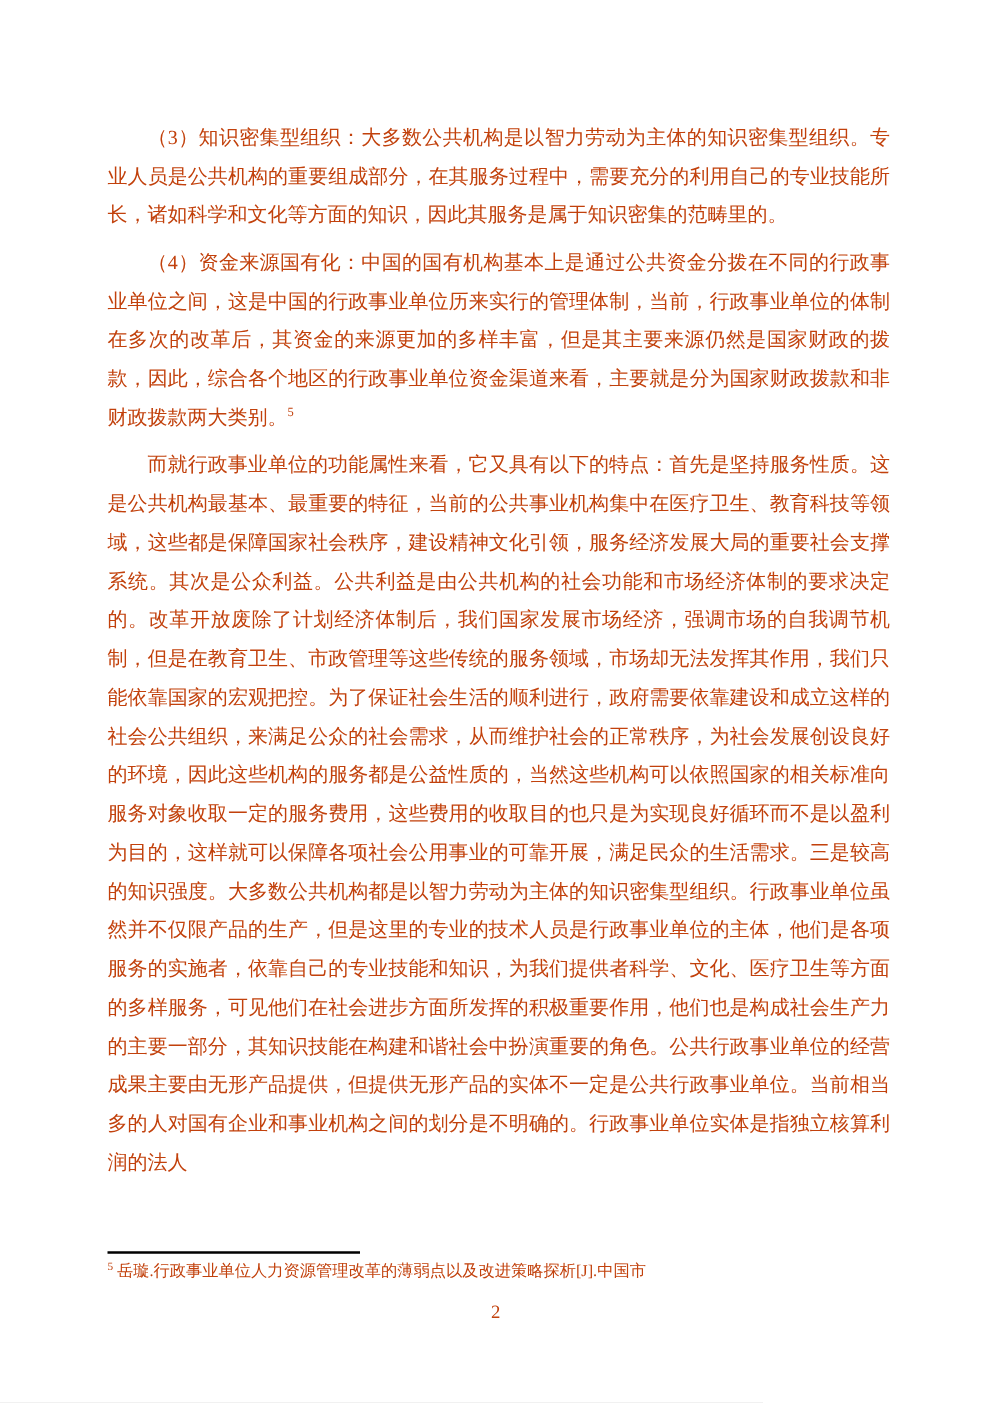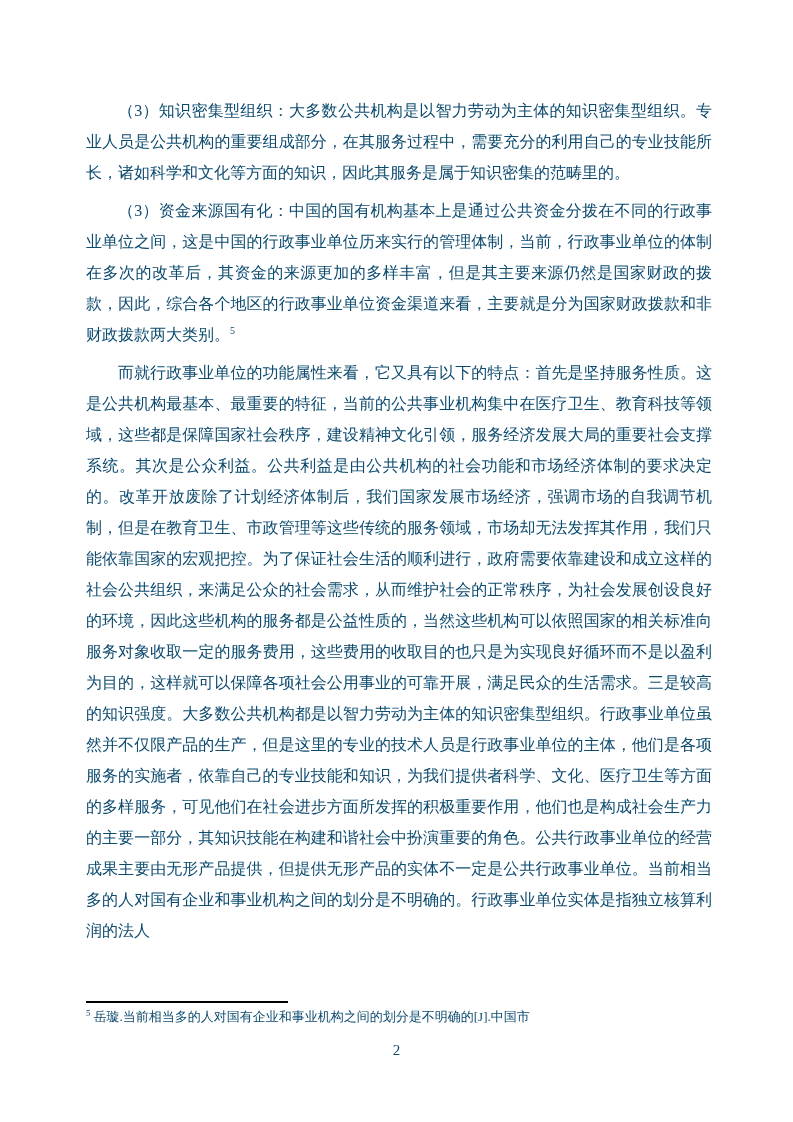--- a/index.html
+++ b/index.html
@@ -6,21 +6,21 @@
     margin: 0;
     padding: 0;
     background: #e8e8e8;
   }
   .page {
     position: relative;
     width: 793px;
     height: 1122px;
     background: #ffffff;
     overflow: hidden;
-    color: #0c4a6e;
+    color: #c2410c;
     font-family: "Liberation Serif", "DejaVu Serif", serif;
     margin: 0 auto;
   }
   .body-text {
     position: absolute;
     left: 86px;
     top: 95px;
     width: 626px;
   }
   .para {
@@ -73,26 +73,26 @@
   }
 </style>
 </head>
 <body>
 
 <div class="page">
 
   <main class="body-text">
     <p class="para"><span class="para-text">（3）知识密集型组织：大多数公共机构是以智力劳动为主体的知识密集型组织。专业人员是公共机构的重要组成部分，在其服务过程中，需要充分的利用自己的专业技能所长，诸如科学和文化等方面的知识，因此其服务是属于知识密集的范畴里的。</span></p>
 
-    <p class="para"><span class="para-text">（3）资金来源国有化：中国的国有机构基本上是通过公共资金分拨在不同的行政事业单位之间，这是中国的行政事业单位历来实行的管理体制，当前，行政事业单位的体制在多次的改革后，其资金的来源更加的多样丰富，但是其主要来源仍然是国家财政的拨款，因此，综合各个地区的行政事业单位资金渠道来看，主要就是分为国家财政拨款和非财政拨款两大类别。</span><sup class="fnref">5</sup></p>
+    <p class="para"><span class="para-text">（4）资金来源国有化：中国的国有机构基本上是通过公共资金分拨在不同的行政事业单位之间，这是中国的行政事业单位历来实行的管理体制，当前，行政事业单位的体制在多次的改革后，其资金的来源更加的多样丰富，但是其主要来源仍然是国家财政的拨款，因此，综合各个地区的行政事业单位资金渠道来看，主要就是分为国家财政拨款和非财政拨款两大类别。</span><sup class="fnref">5</sup></p>
 
 
     <p class="para"><span class="para-text">而就行政事业单位的功能属性来看，它又具有以下的特点：首先是坚持服务性质。这是公共机构最基本、最重要的特征，当前的公共事业机构集中在医疗卫生、教育科技等领域，这些都是保障国家社会秩序，建设精神文化引领，服务经济发展大局的重要社会支撑系统。其次是公众利益。公共利益是由公共机构的社会功能和市场经济体制的要求决定的。改革开放废除了计划经济体制后，我们国家发展市场经济，强调市场的自我调节机制，但是在教育卫生、市政管理等这些传统的服务领域，市场却无法发挥其作用，我们只能依靠国家的宏观把控。为了保证社会生活的顺利进行，政府需要依靠建设和成立这样的社会公共组织，来满足公众的社会需求，从而维护社会的正常秩序，为社会发展创设良好的环境，因此这些机构的服务都是公益性质的，当然这些机构可以依照国家的相关标准向服务对象收取一定的服务费用，这些费用的收取目的也只是为实现良好循环而不是以盈利为目的，这样就可以保障各项社会公用事业的可靠开展，满足民众的生活需求。三是较高的知识强度。大多数公共机构都是以智力劳动为主体的知识密集型组织。行政事业单位虽然并不仅限产品的生产，但是这里的专业的技术人员是行政事业单位的主体，他们是各项服务的实施者，依靠自己的专业技能和知识，为我们提供者科学、文化、医疗卫生等方面的多样服务，可见他们在社会进步方面所发挥的积极重要作用，他们也是构成社会生产力的主要一部分，其知识技能在构建和谐社会中扮演重要的角色。公共行政事业单位的经营成果主要由无形产品提供，但提供无形产品的实体不一定是公共行政事业单位。当前相当多的人对国有企业和事业机构之间的划分是不明确的。行政事业单位实体是指独立核算利润的法人</span></p>
   </main>
 
   <footer class="footnote">
     <div class="fn-rule"></div>
-    <div class="fn-line"><sup class="fn-marker">5</sup><span class="fn-text">岳璇.当前相当多的人对国有企业和事业机构之间的划分是不明确的[J].中国市</span></div>
+    <div class="fn-line"><sup class="fn-marker">5</sup><span class="fn-text">岳璇.行政事业单位人力资源管理改革的薄弱点以及改进策略探析[J].中国市</span></div>
   </footer>
 
   <div class="page-number">2</div>
 
 </div>
 
 </body></html>

